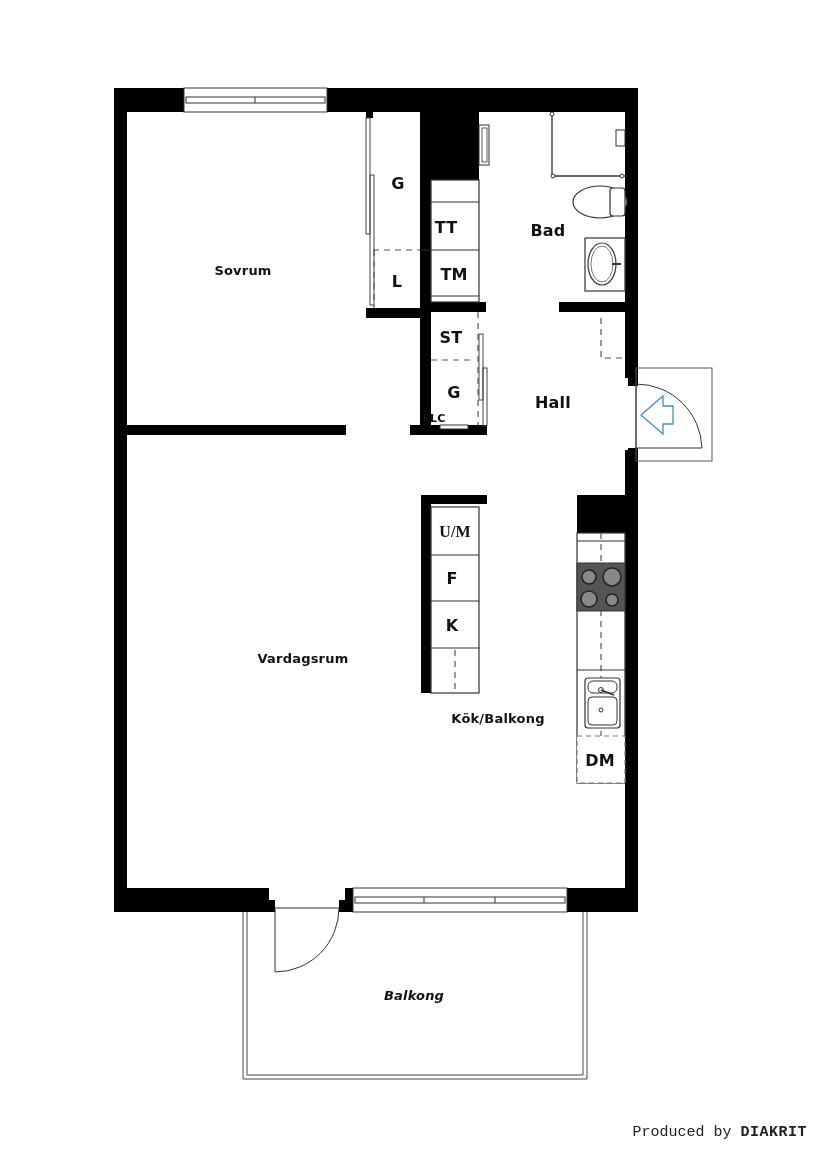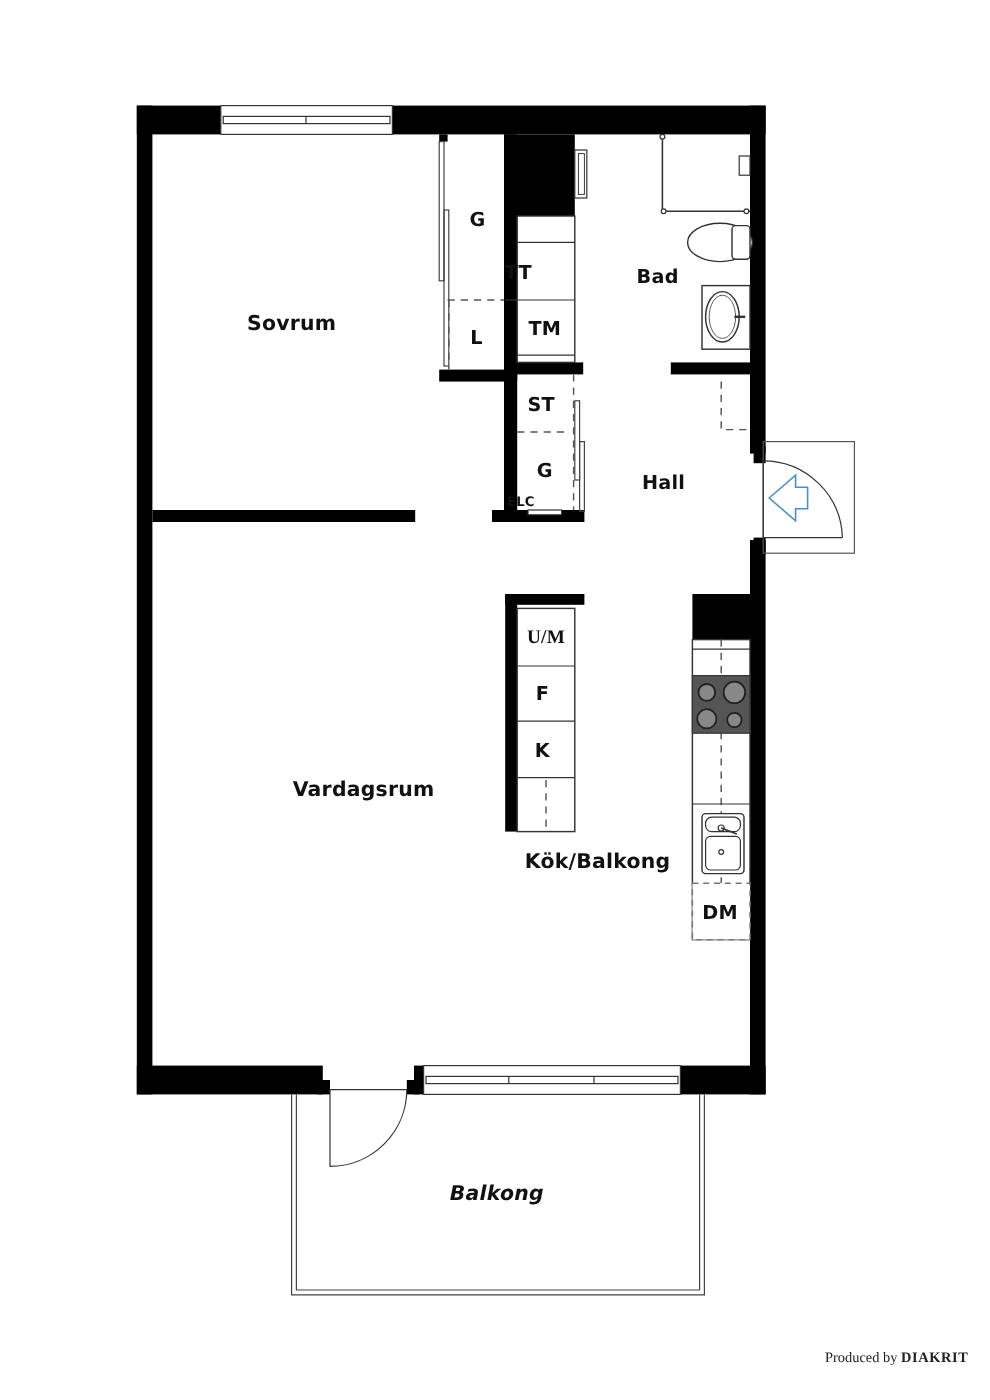--- a/index.html
+++ b/index.html
@@ -3,26 +3,26 @@
 <meta charset="utf-8">
 <style>
   html, body { margin: 0; padding: 0; background: #ffffff; }
   body { width: 825px; height: 1167px; position: relative; overflow: hidden;
          font-family: "DejaVu Sans", "Liberation Sans", sans-serif; }
   #plan { position: absolute; left: 0; top: 0; }
   .wall { fill: #000; }
   .thin2 { fill: none; stroke: #444; stroke-width: 1; }
   .dash { fill: none; stroke: #555; stroke-width: 1.2; stroke-dasharray: 6 5; }
   .fix { fill: #fff; stroke: #333; stroke-width: 1.2; }
-  .label { position: absolute; font-weight: bold; color: #111; font-size: 17px;
+  .label { position: absolute; font-weight: bold; color: #111; font-size: 13px;
            white-space: nowrap; transform: translate(-50%, -50%); letter-spacing: 0.2px; }
   .label.sm { font-size: 16px; }
   .label.xs { font-size: 11px; }
-  .credit { position: absolute; right: 18px; top: 1124px; font-size: 12px; color: #222;
-            font-family: Liberation Serif, serif; margin-left: 16px; }
+  .credit { position: absolute; right: 18px; top: 1124px; font-size: 15px; color: #222;
+            font-family: Liberation Mono, monospace; margin-left: 16px; }
   .credit b { font-weight: bold; letter-spacing: 0.5px; }
 </style>
 </head>
 <body>
 
 <svg id="plan" width="825" height="1167" viewBox="0 0 825 1167">
 
   <g>
 
     <rect class="wall" x="114" y="88" width="70" height="24"></rect>
@@ -170,21 +170,21 @@
 
 <div class="label" style="left:243px; top:270px;">Sovrum</div>
 <div class="label sm" style="left:548px; top:230px;">Bad</div>
 <div class="label sm" style="left:553px; top:402px;">Hall</div>
 <div class="label" style="left:271px; top:658px;margin-left:32px;">Vardagsrum</div>
 <div class="label" style="left:498px; top:718px;">Kök/Balkong</div>
 <div class="label" style="left:414px; top:995px;font-style:italic;">Balkong</div>
 
 <div class="label sm" style="left:398px; top:183px;">G</div>
 <div class="label sm" style="left:397px; top:281px;">L</div>
-<div class="label sm" style="left:432px; top:227px;">TT</div>
+<div class="label sm" style="left:446px; top:227px;">TT</div>
 <div class="label sm" style="left:454px; top:274px;">TM</div>
 <div class="label sm" style="left:451px; top:337px;">ST</div>
 <div class="label sm" style="left:454px; top:392px;">G</div>
 <div class="label xs" style="left:434px; top:418px;">ELC</div>
 <div class="label sm" style="left:455px; top:532px;font-family:Liberation Serif, serif;">U/M</div>
 <div class="label sm" style="left:452px; top:578px;">F</div>
 <div class="label sm" style="left:452px; top:625px;">K</div>
 <div class="label sm" style="left:600px; top:760px;">DM</div>
 
 <div class="credit">

